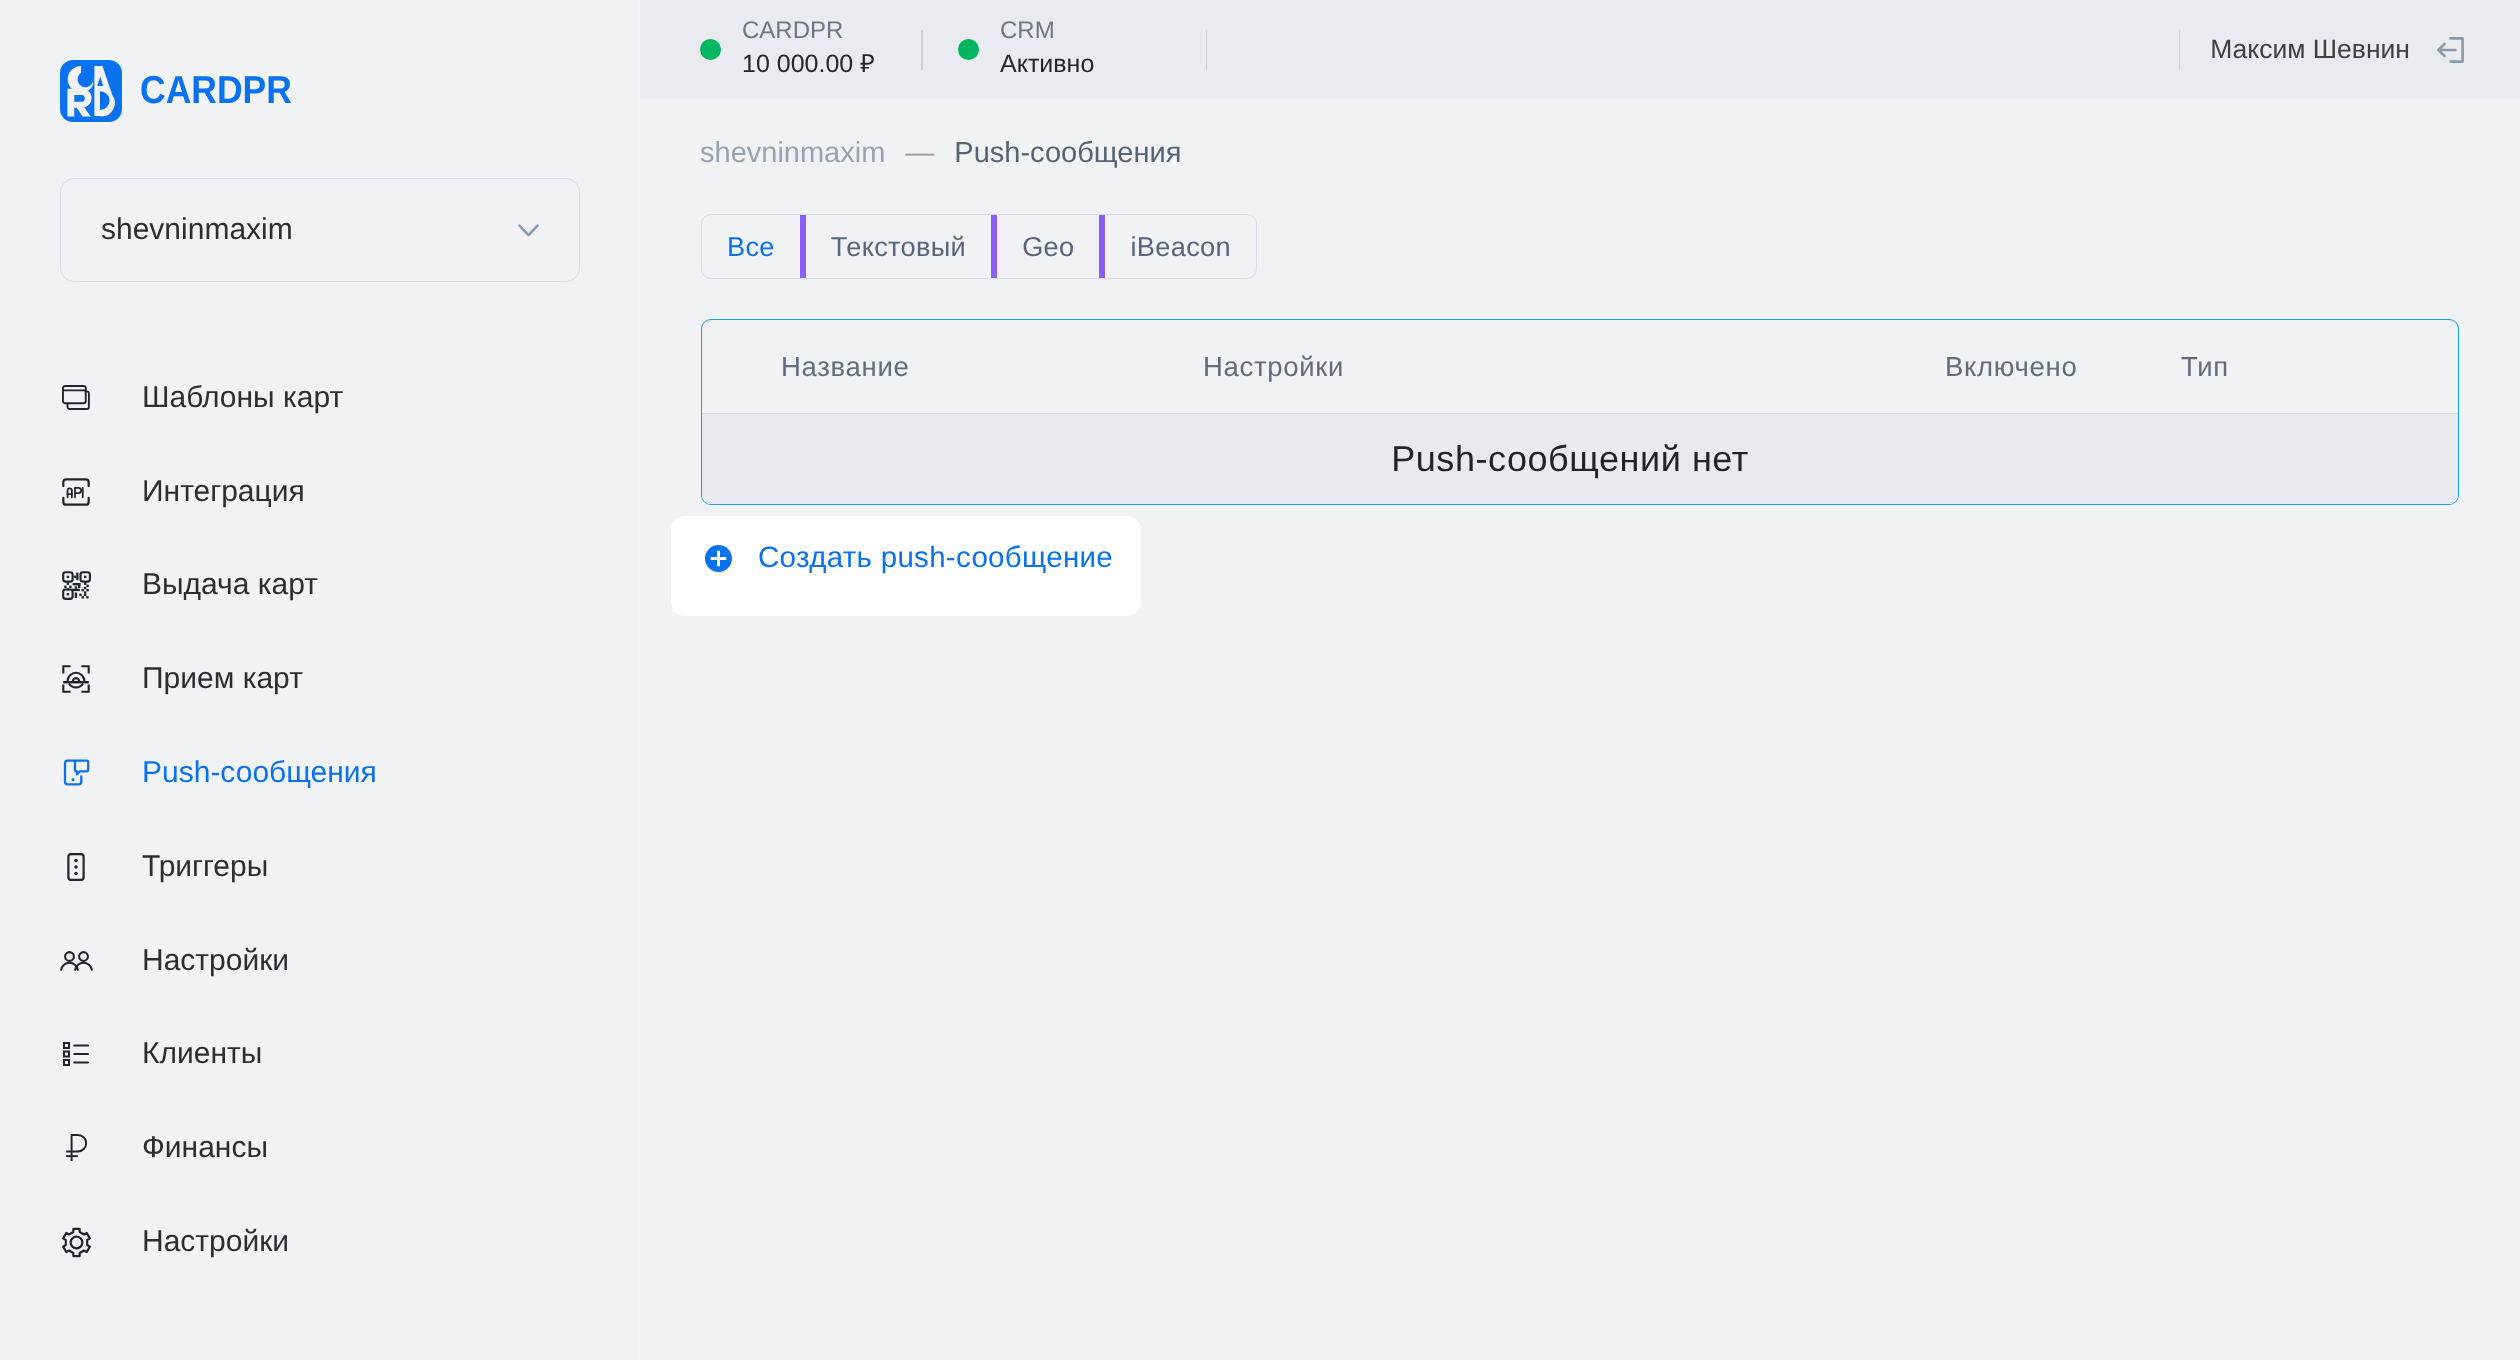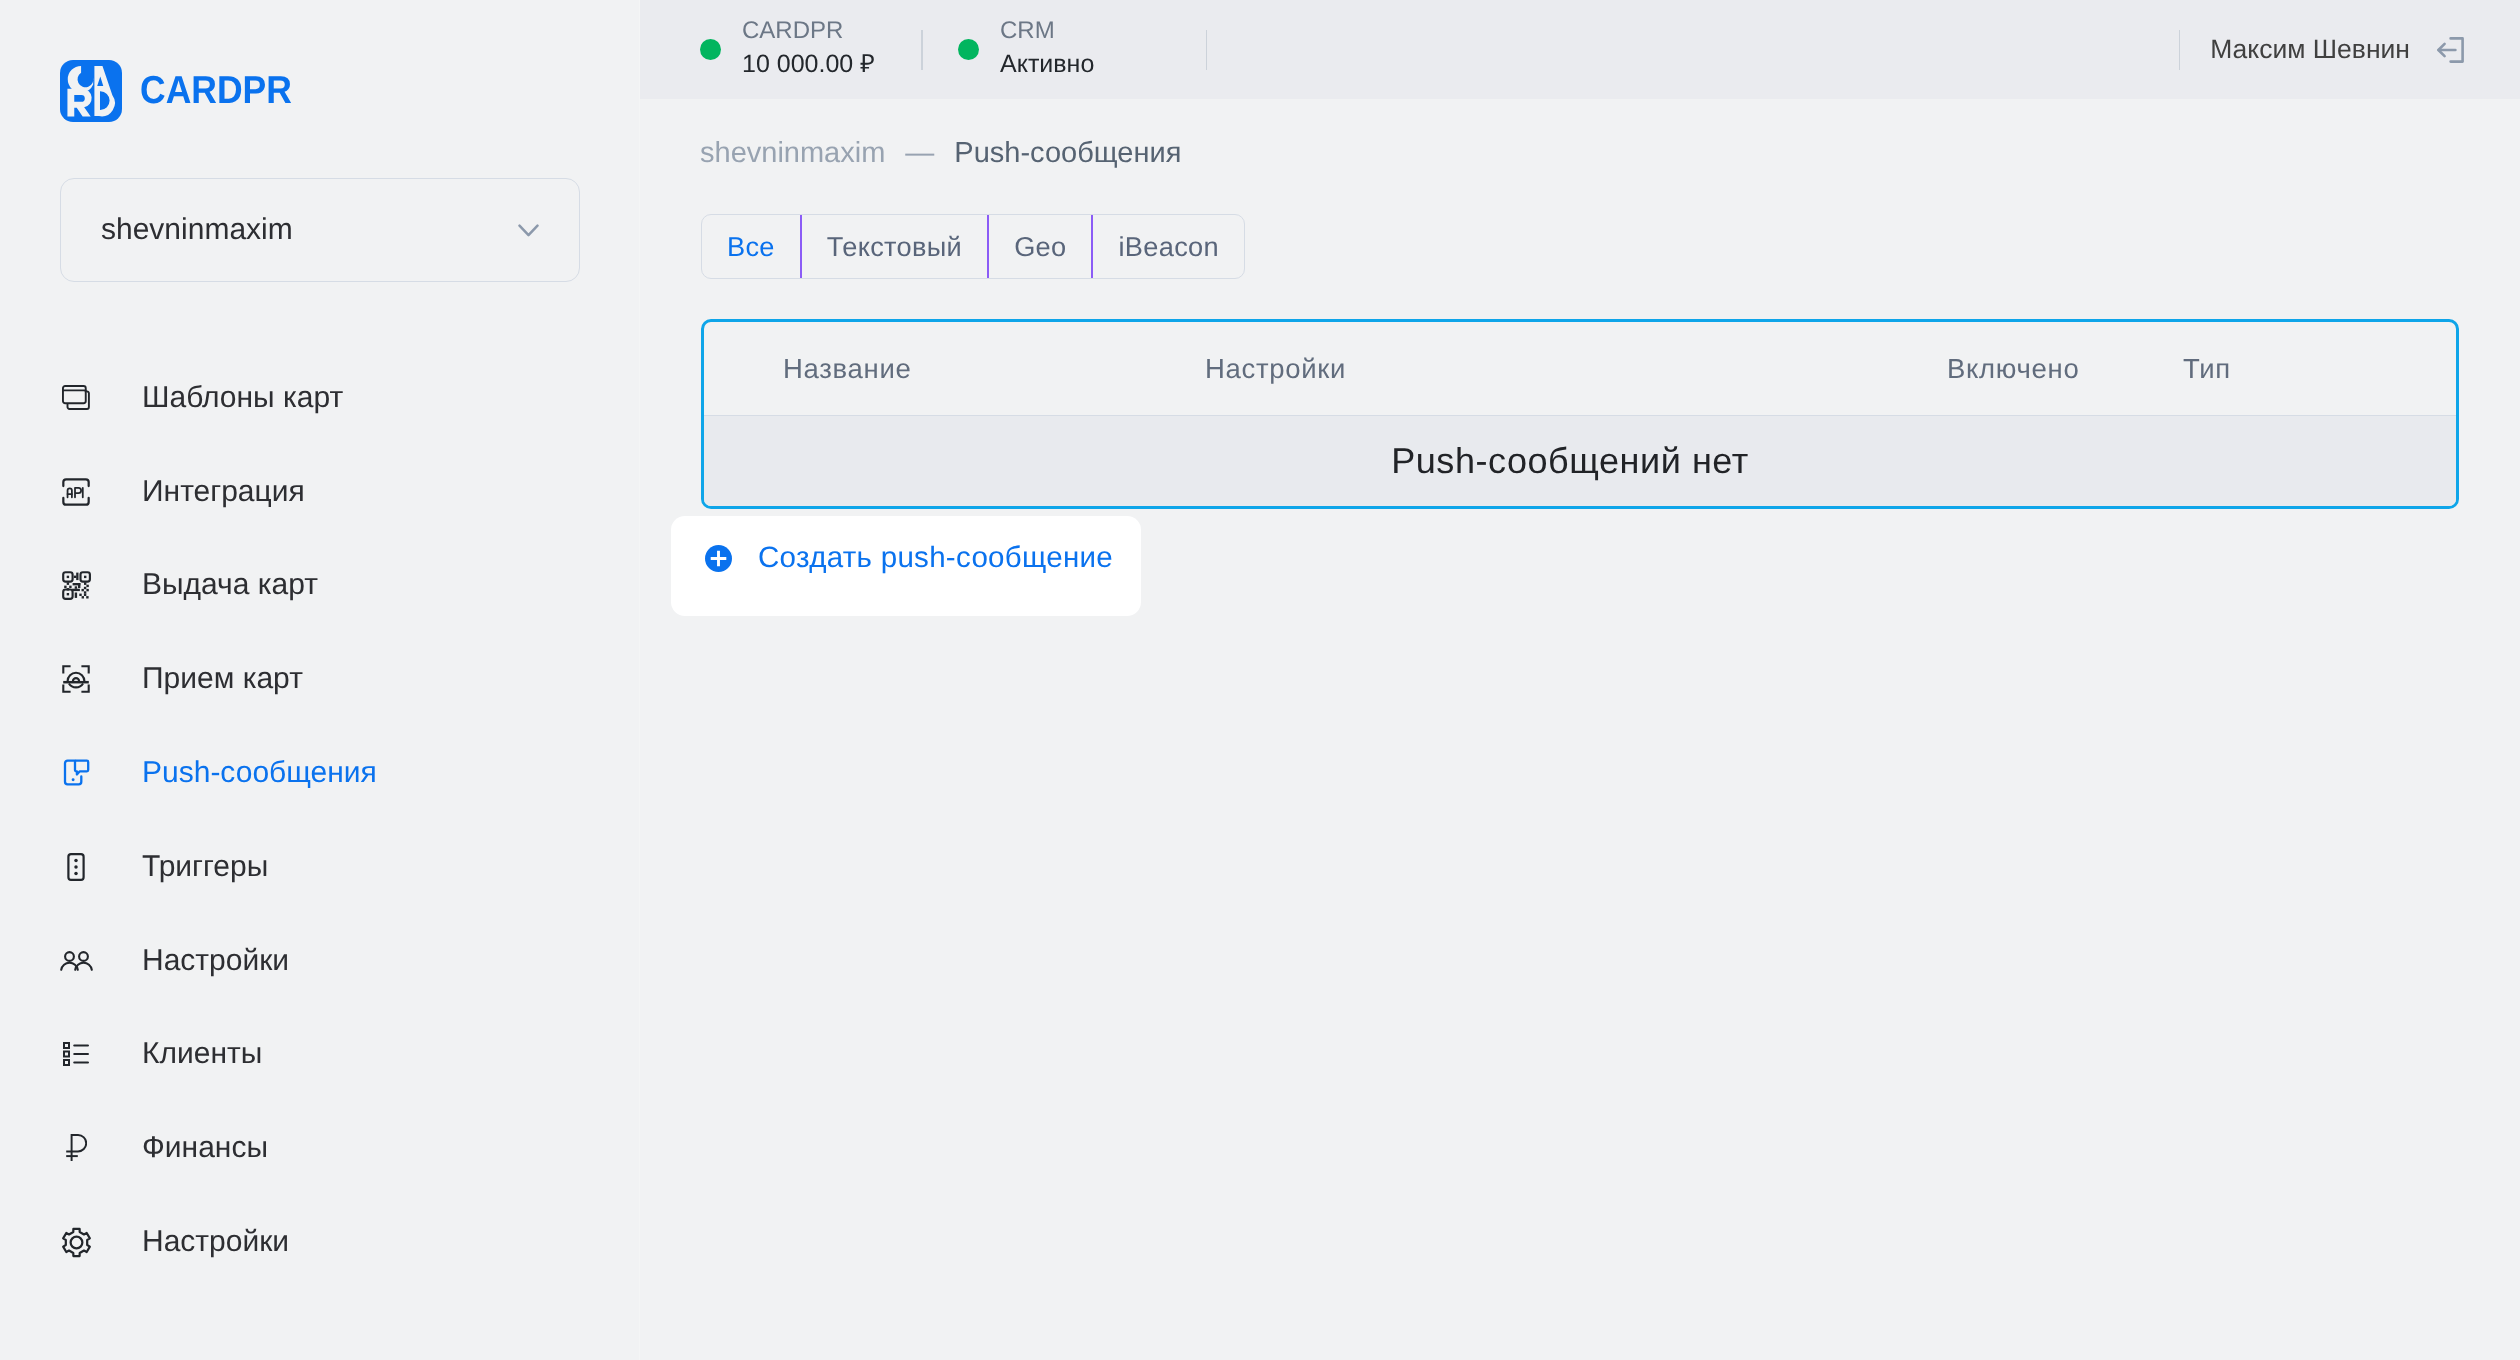--- a/index.html
+++ b/index.html
@@ -49,26 +49,26 @@
   .logout{width:29px;height:28px;display:block;}
 
   .crumbs{position:absolute;left:60px;top:137px;font-size:29px;display:flex;gap:0;align-items:center;}
   .crumb-a{color:#98a3b1;}
   .crumb-sep{color:#98a3b1;margin:0 20px;}
   .crumb-b{color:#566372;}
 
   .tabs{position:absolute;left:61px;top:214px;height:63px;display:flex;
         border:1px solid #d6dce5;border-radius:10px;overflow:hidden;background:transparent;}
   .tab{display:flex;align-items:center;justify-content:center;padding:0 25px;letter-spacing:0.32px;
-       font-size:27.2px;color:#59657a;border-right:2px solid #8b5cf6;height:100%;box-sizing:border-box;}
+       font-size:27.2px;color:#59657a;border-right:6px solid #8b5cf6;height:100%;box-sizing:border-box;}
   .tab:last-child{border-right:none;}
   .tab.active{color:#0a72ee;}
 
   .card{position:absolute;left:61px;top:319px;right:61px;
-        border:3px solid #0ea5e9;border-radius:10px;overflow:hidden;background:transparent;}
+        border:1px solid #0ea5e9;border-radius:10px;overflow:hidden;background:transparent;}
   .thead{height:93px;position:relative;}
   .th{font-size:27.5px;letter-spacing:0.7px;color:#616c7d;position:absolute;top:50%;transform:translateY(-50%);white-space:nowrap;}
   .th-1{left:79px;}
   .th-2{left:501px;}
   .th-3{left:1243px;}
   .th-4{left:1479px;}
   .tempty{height:91px;background:#e8eaee;display:flex;align-items:center;justify-content:center;padding-right:20px;box-sizing:border-box;
           font-size:36px;letter-spacing:0.55px;color:#212327;border-top:1px solid #d6dce5;}
 
   .create{position:absolute;left:31px;top:516px;height:100px;background:#fff;

